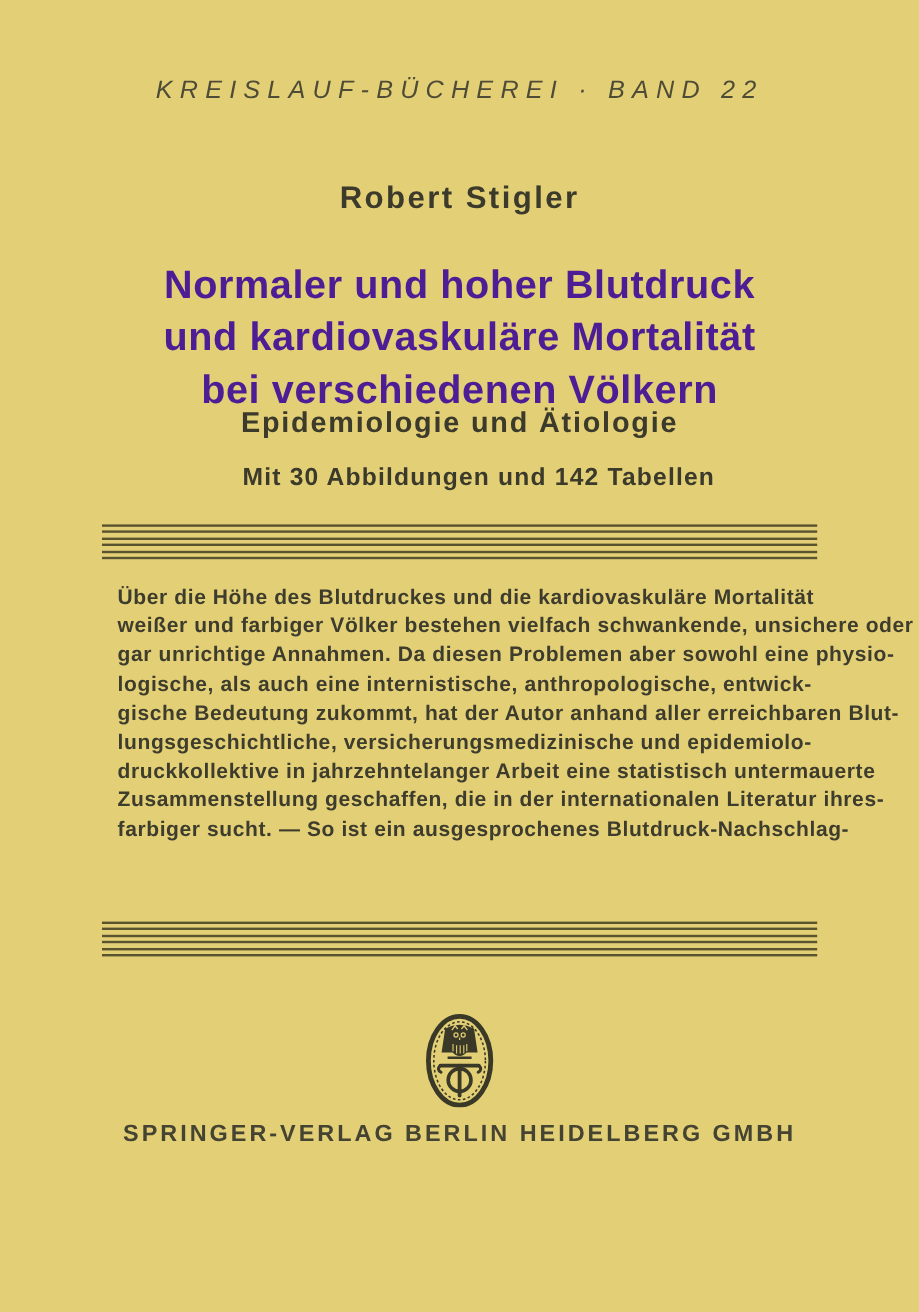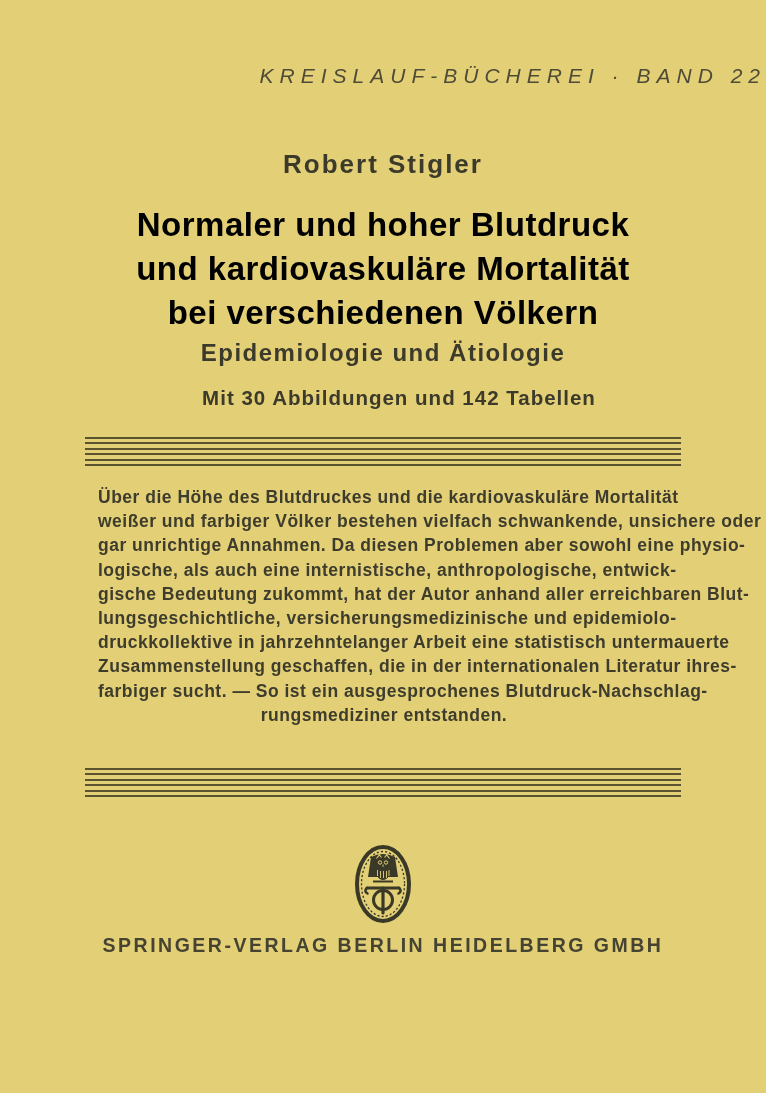--- a/index.html
+++ b/index.html
@@ -16,37 +16,36 @@
   }
   .abs { position: absolute; left: 0; right: 0; text-align: center; }
 
   .series {
     top: 64px;
     font-size: 21px;
     font-style: italic;
     font-weight: 400;
     letter-spacing: 6px;
     color: #4e4b37;
-    text-align: right;
   }
   .author {
     top: 149px;
     font-size: 26px;
     font-weight: 700;
     letter-spacing: 2px;
     color: #3b3a2b;
   }
   .title {
     top: 203px;
     font-size: 33px;
     font-weight: 700;
     line-height: 44px;
     letter-spacing: 0.5px;
-    margin: 0;
-    color: #000000;
+    margin: 12px;
+    color: #4c1d95;
   }
   .subtitle {
     top: 339px;
     font-size: 24px;
     font-weight: 700;
     letter-spacing: 1.5px;
   }
   .illus {
     top: 386px;
     font-size: 20.5px;
@@ -133,21 +132,20 @@
   <div class="blurb">
     <div class="line">Über die Höhe des Blutdruckes und die kardiovaskuläre Mortalität</div>
     <div class="line">weißer und farbiger Völker bestehen vielfach schwankende, unsichere oder</div>
     <div class="line">gar unrichtige Annahmen. Da diesen Problemen aber sowohl eine physio-</div>
     <div class="line">logische, als auch eine internistische, anthropologische, entwick-</div>
     <div class="line">gische Bedeutung zukommt, hat der Autor anhand aller erreichbaren Blut-</div>
     <div class="line">lungsgeschichtliche, versicherungsmedizinische und epidemiolo-</div>
     <div class="line">druckkollektive in jahrzehntelanger Arbeit eine statistisch untermauerte</div>
     <div class="line">Zusammenstellung geschaffen, die in der internationalen Literatur ihres-</div>
     <div class="line">farbiger sucht. — So ist ein ausgesprochenes Blutdruck-Nachschlag-</div>
-    <div class="line last">rungsmediziner entstanden.</div>
   </div>
 
   <div class="band band-bottom">
     <i></i>
       <i></i>
       <i></i>
       <i></i>
       <i></i>
       <i></i>
   </div>

